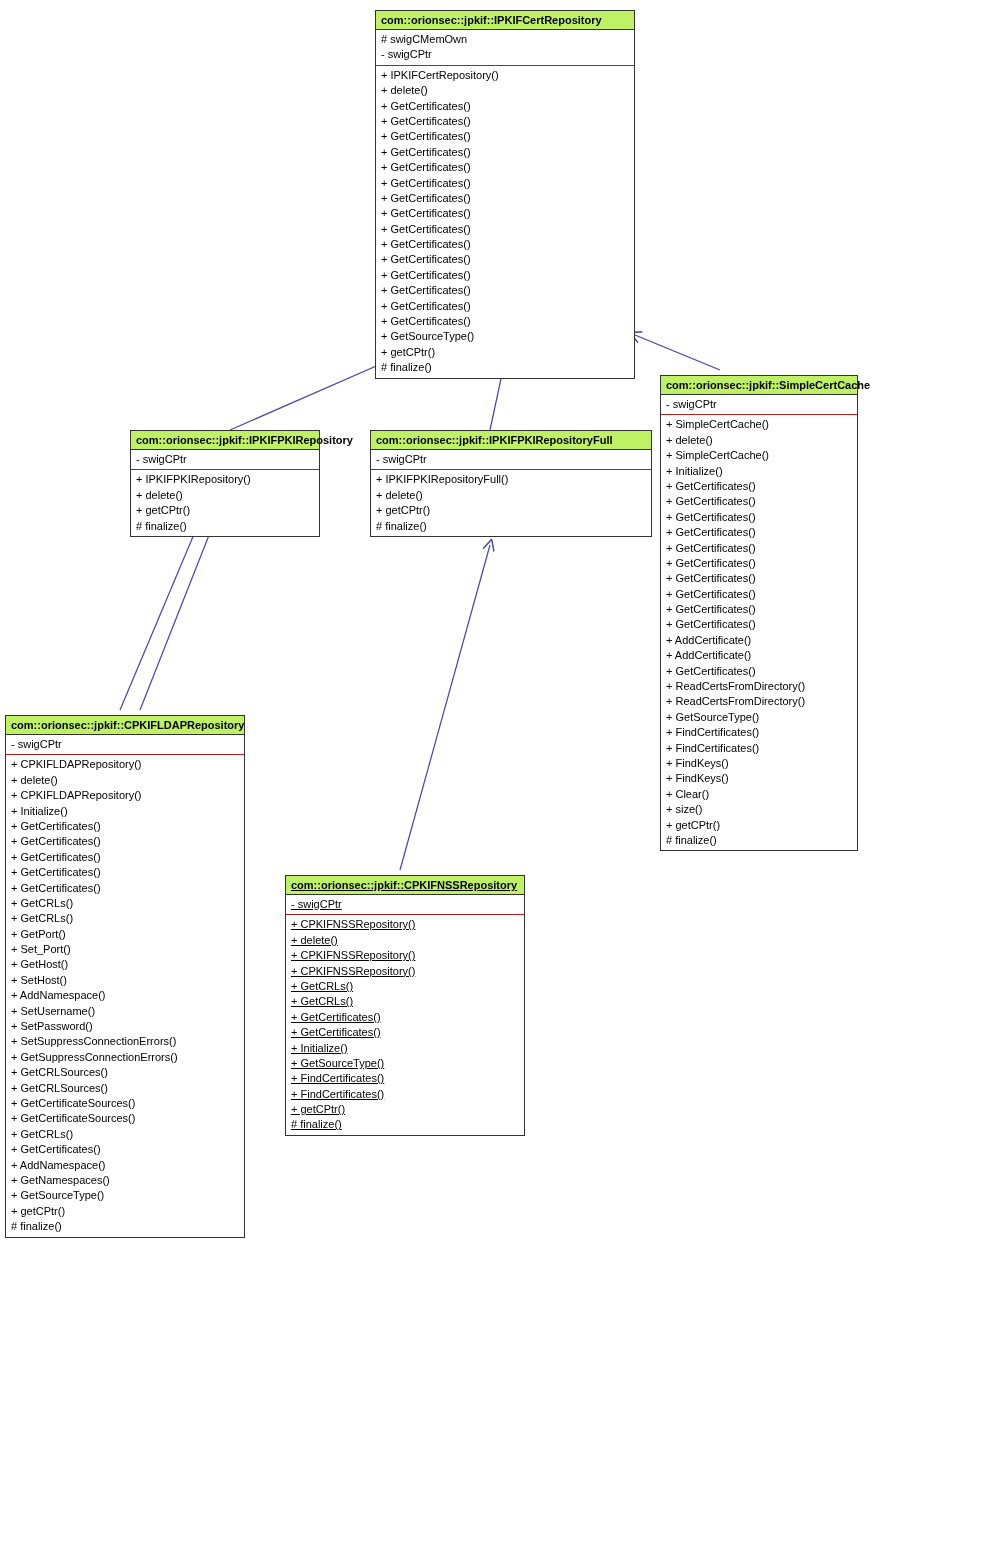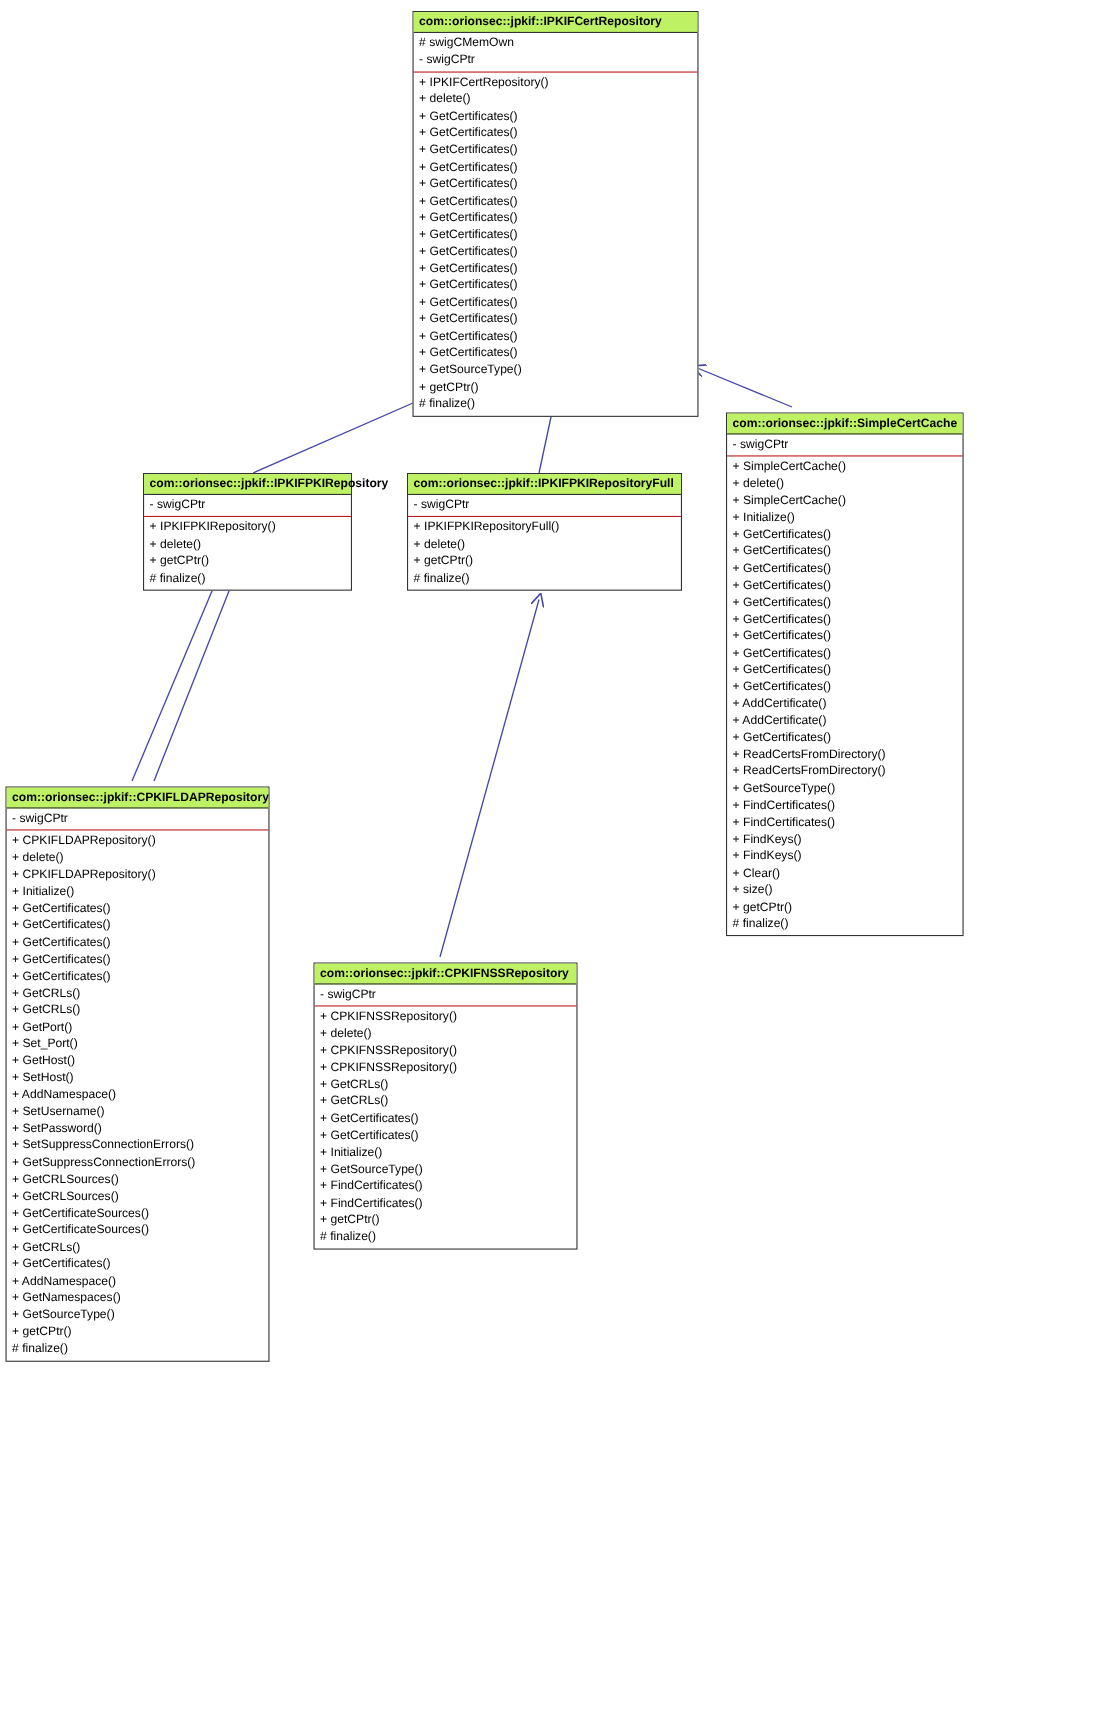--- a/index.html
+++ b/index.html
@@ -114,34 +114,34 @@
       <div>- swigCPtr</div>
     </div>
     <div class="class-section">
       <div>+ IPKIFPKIRepository()</div>
       <div>+ delete()</div>
       <div>+ getCPtr()</div>
       <div># finalize()</div>
     </div>
   </div>
 
-  <div class="uml-class" style="left: 370px; top: 430px; width: 250px;">
+  <div class="uml-class" style="left: 370px; top: 430px; width: 282px;">
     <div class="class-header">com::orionsec::jpkif::IPKIFPKIRepositoryFull</div>
     <div class="class-section">
       <div>- swigCPtr</div>
     </div>
     <div class="class-section">
       <div>+ IPKIFPKIRepositoryFull()</div>
       <div>+ delete()</div>
       <div>+ getCPtr()</div>
       <div># finalize()</div>
     </div>
   </div>
 
-  <div class="uml-class" style="left: 660px; top: 375px; width: 216px;">
+  <div class="uml-class" style="left: 660px; top: 375px; width: 198px;">
     <div class="class-header">com::orionsec::jpkif::SimpleCertCache</div>
     <div class="class-section">
       <div>- swigCPtr</div>
     </div>
     <div class="class-section">
       <div>+ SimpleCertCache()</div>
       <div>+ delete()</div>
       <div>+ SimpleCertCache()</div>
       <div>+ Initialize()</div>
       <div>+ GetCertificates()</div>
@@ -204,21 +204,21 @@
       <div>+ GetCRLs()</div>
       <div>+ GetCertificates()</div>
       <div>+ AddNamespace()</div>
       <div>+ GetNamespaces()</div>
       <div>+ GetSourceType()</div>
       <div>+ getCPtr()</div>
       <div># finalize()</div>
     </div>
   </div>
 
-  <div class="uml-class" style="left: 285px; top: 875px; width: 240px;">
+  <div class="uml-class" style="left: 285px; top: 875px; width: 240px; text-decoration: underline;">
     <div class="class-header">com::orionsec::jpkif::CPKIFNSSRepository</div>
     <div class="class-section">
       <div>- swigCPtr</div>
     </div>
     <div class="class-section">
       <div>+ CPKIFNSSRepository()</div>
       <div>+ delete()</div>
       <div>+ CPKIFNSSRepository()</div>
       <div>+ CPKIFNSSRepository()</div>
       <div>+ GetCRLs()</div>

